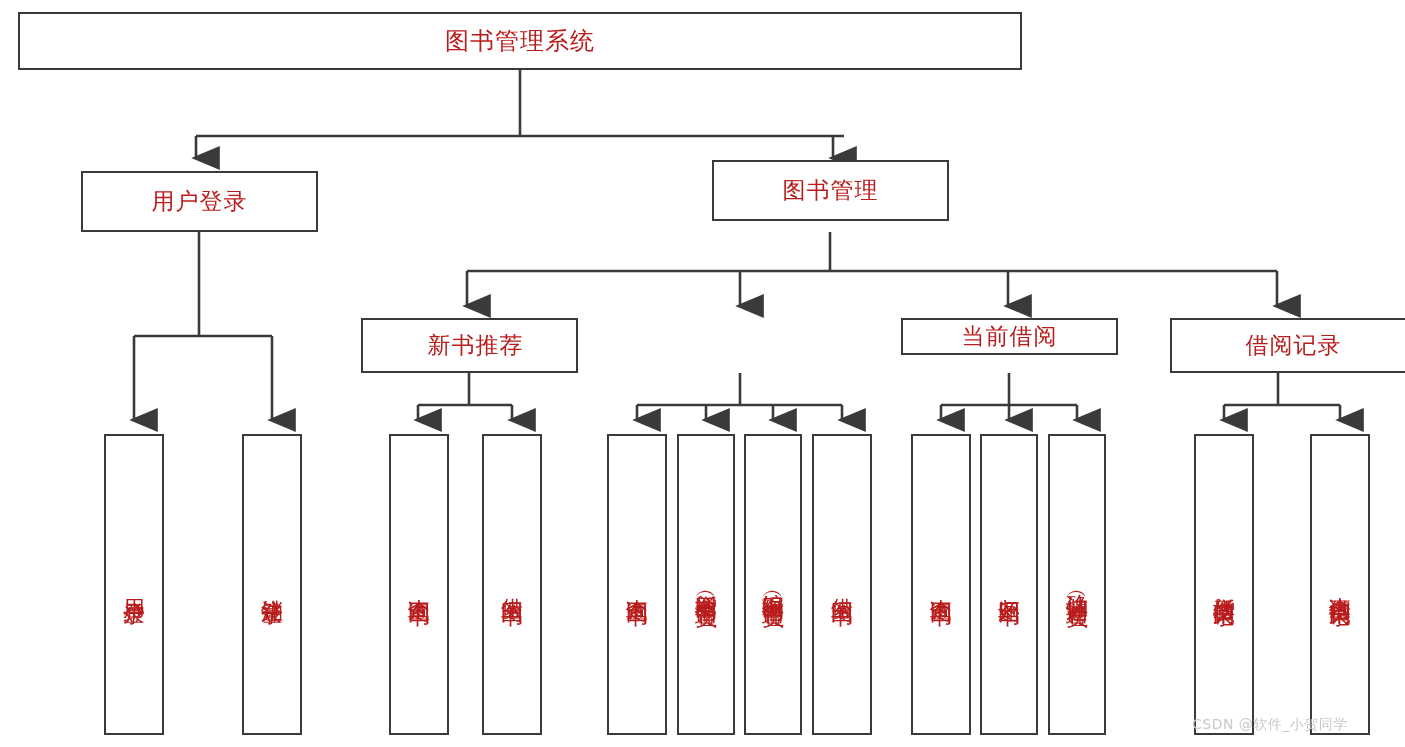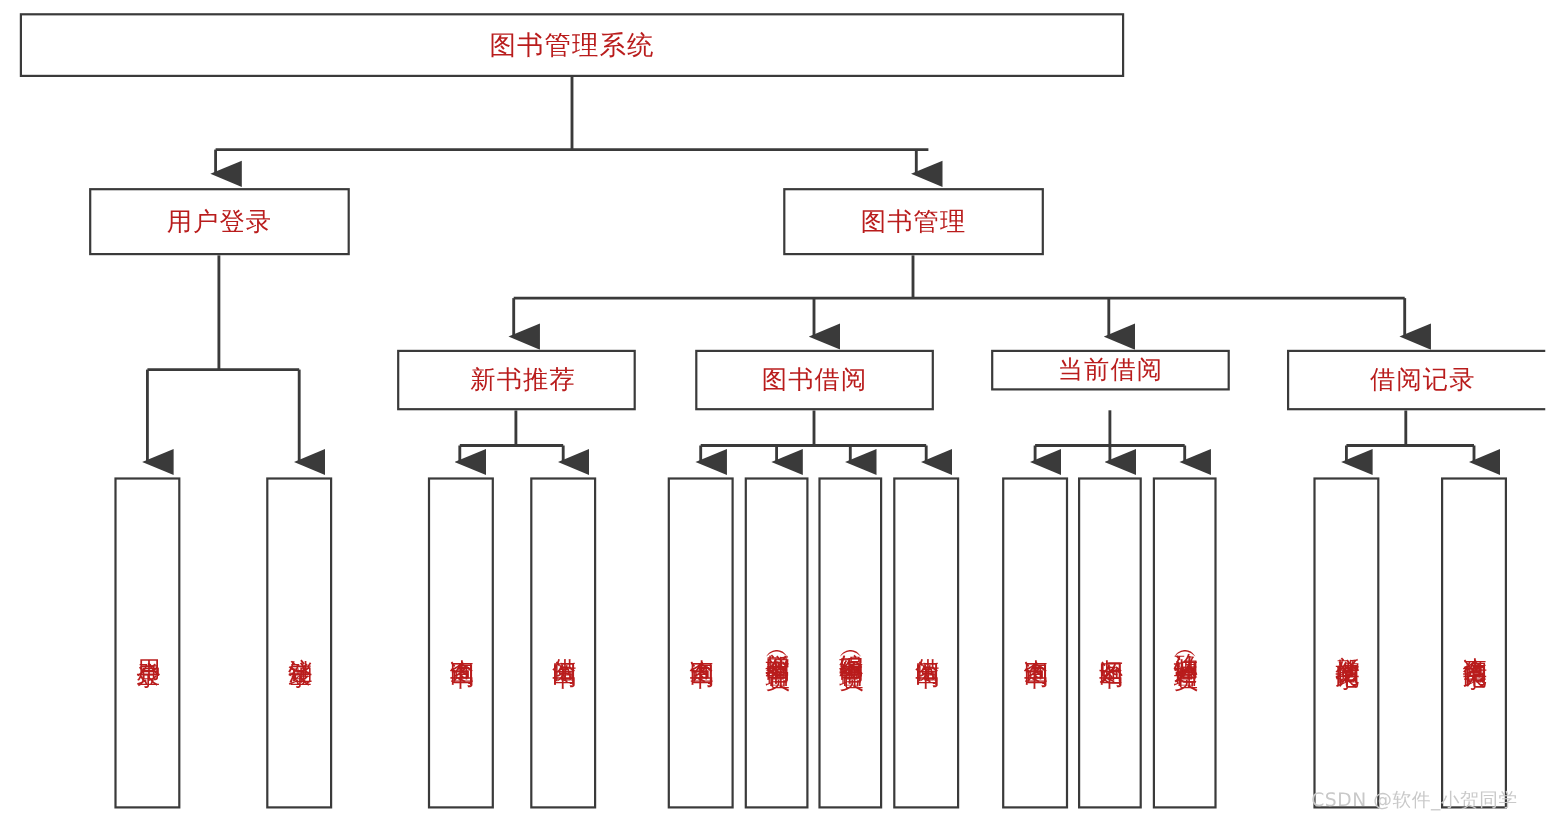--- a/index.html
+++ b/index.html
@@ -50,21 +50,21 @@
     writing-mode: vertical-rl;
     text-orientation: upright;
     white-space: nowrap;
   }
   .node.root {
     font-size: 24px;
   }
   .watermark {
     position: absolute;
     color: #c9c9c9;
-    font-size: 17px;
+    font-size: 14px;
     letter-spacing: 0.5px;
     white-space: nowrap;
     user-select: none;
   }
 </style>
 </head>
 <body>
 
 <div id="canvas">
 
@@ -133,30 +133,27 @@
     </g>
   </svg>
 
   <div class="node horiz root" style="left:18px; top:12px; width:1004px; height:58px;">
     <span class="nlabel">图书管理系统</span>
   </div>
 
   <div class="node horiz" style="left:81px; top:171px; width:237px; height:61px;">
     <span class="nlabel">用户登录</span>
   </div>
-  <div class="node horiz" style="left:712px; top:171px; width:237px; height:61px;">
+  <div class="node horiz" style="left:712px; top:160px; width:237px; height:61px;">
     <span class="nlabel">图书管理</span>
   </div>
 
   <div class="node horiz" style="left:361px; top:318px; width:217px; height:55px;padding-left:12px;">
     <span class="nlabel">新书推荐</span>
   </div>
-  <div class="node horiz" style="left:632px; top:318px; width:217px; height:55px;">
-    <span class="nlabel">图书借阅</span>
-  </div>
   <div class="node horiz" style="left:901px; top:318px; width:217px; height:37px;">
     <span class="nlabel">当前借阅</span>
   </div>
   <div class="node horiz" style="left:1170px; top:318px; width:247px; height:55px;">
     <span class="nlabel">借阅记录</span>
   </div>
 
   <div class="node vert" style="left:104px; top:434px; width:60px; height:301px;">
     <span class="nlabel">用户登录</span>
   </div>

